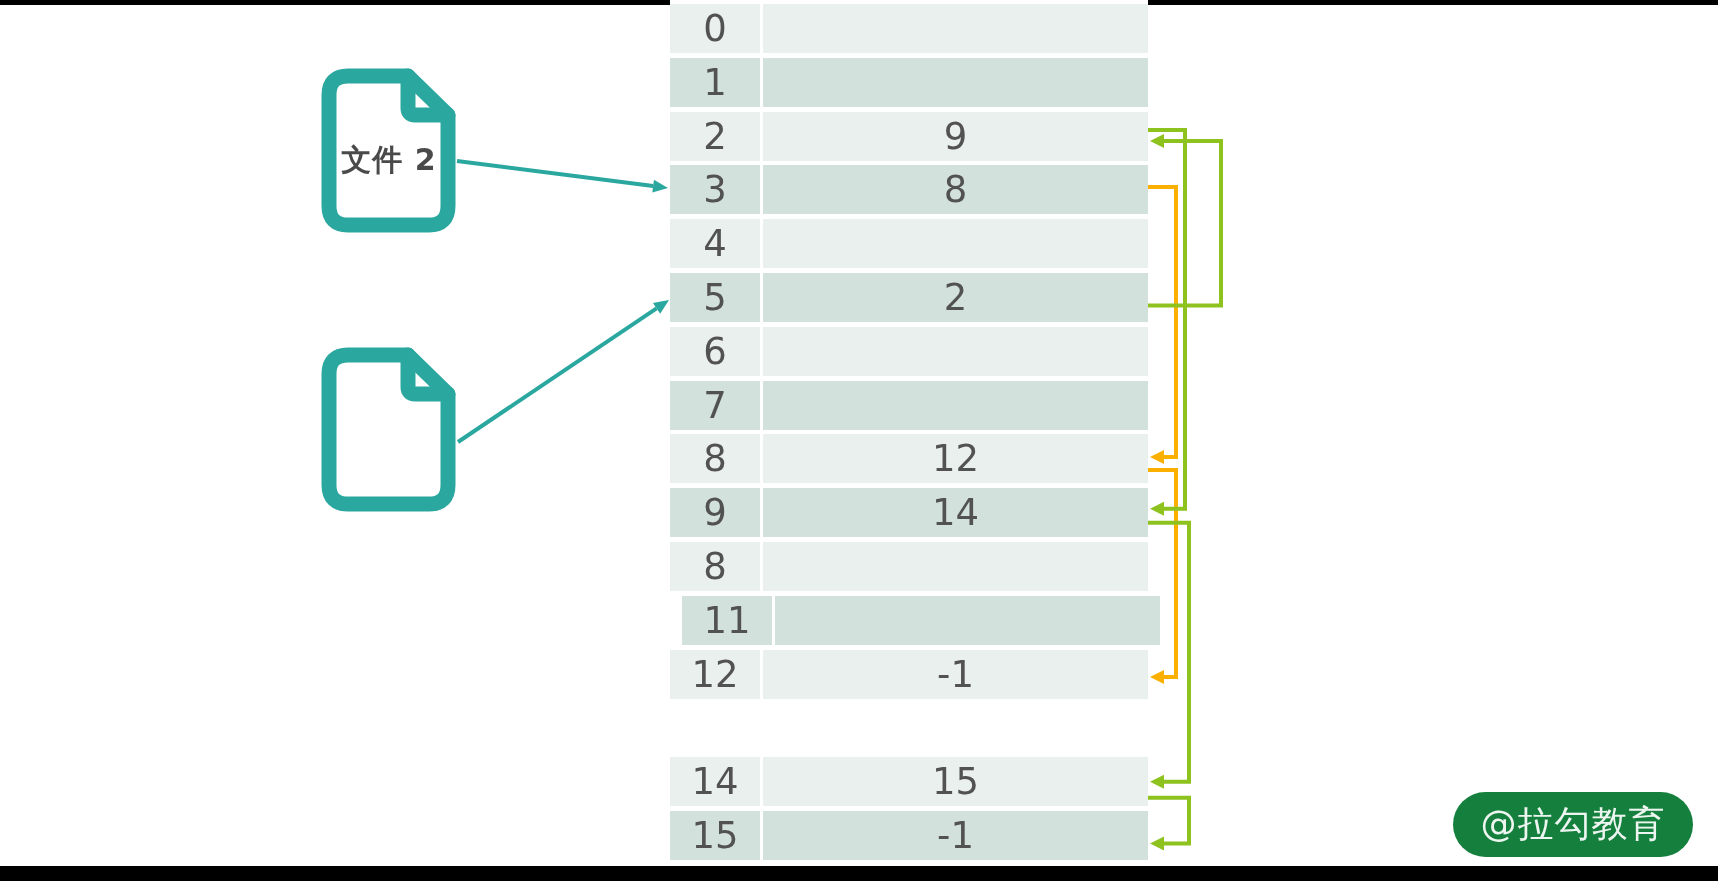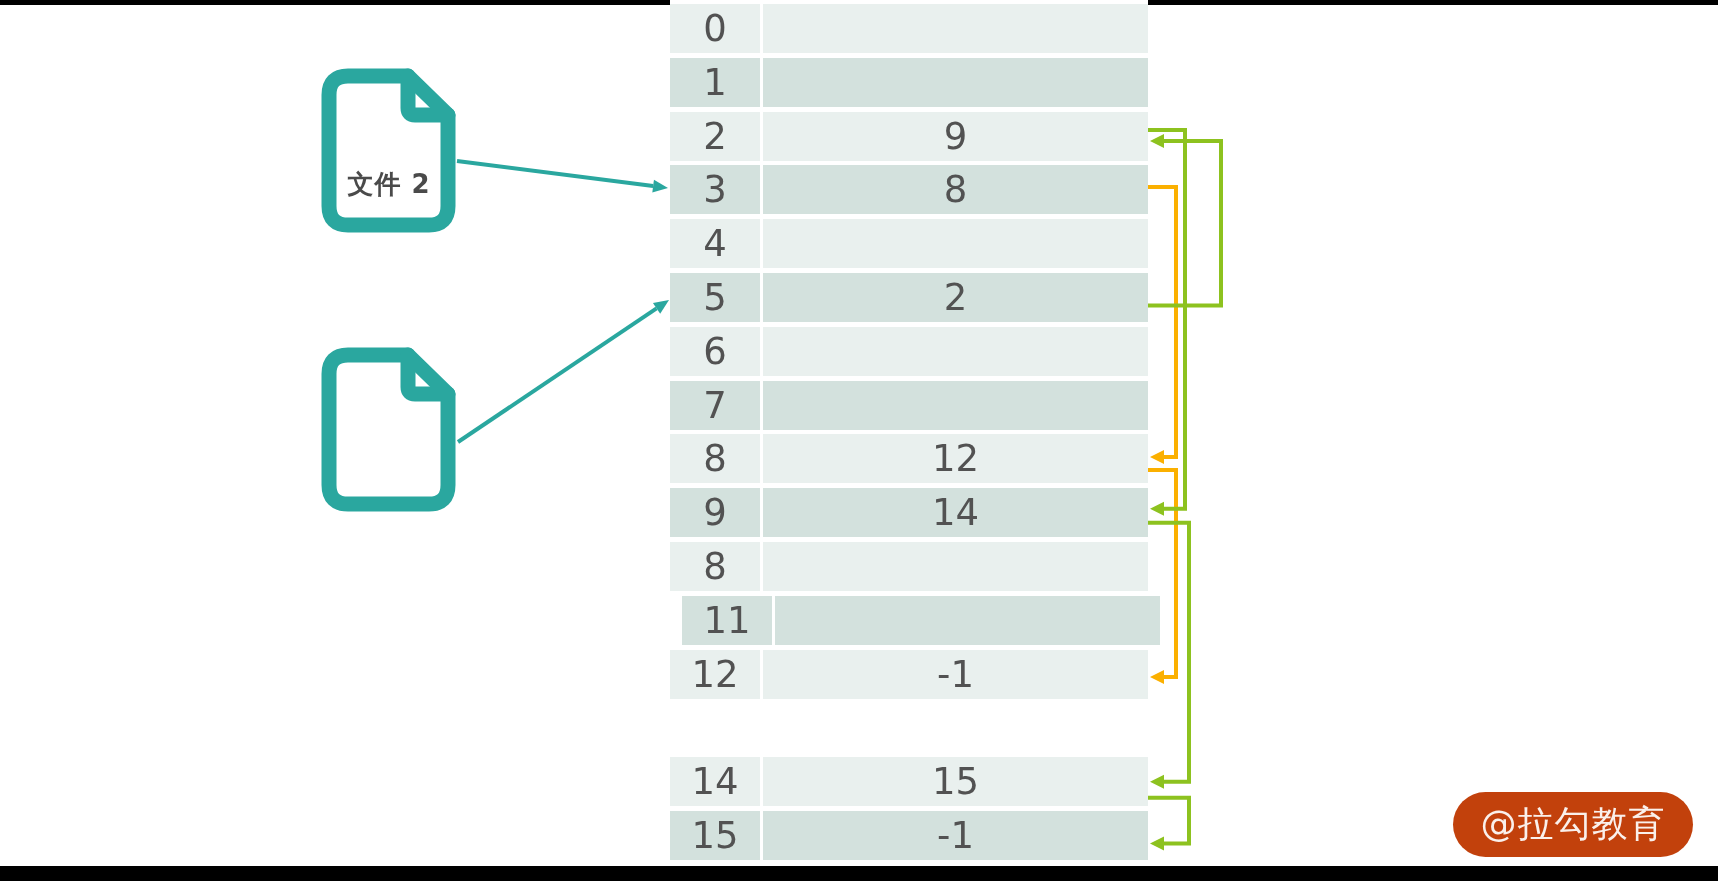--- a/index.html
+++ b/index.html
@@ -11,39 +11,39 @@
   #top-bar-left{left:0;top:0;width:670px;height:5px;}
   #top-bar-right{left:1148px;top:0;width:570px;height:5px;}
   #bottom-bar{left:0;top:866px;width:1718px;height:15px;}
 
   .file-node{position:absolute;width:138px;height:165px;}
   #file-node-2{left:320px;top:68px;}
   #file-node-1{left:320px;top:347px;}
   .file-node svg{position:absolute;left:0;top:0;}
   .file-label{
     position:absolute;left:0;top:72px;width:138px;text-align:center;
-    font-size:26px;font-weight:bold;color:#4a4a4a;letter-spacing:1px;white-space:nowrap;margin-top:27px;
+    font-size:30px;font-weight:bold;color:#4a4a4a;letter-spacing:1px;white-space:nowrap;
   }
 
   #fat-table{position:absolute;left:0;top:0;width:100%;height:100%;}
   .trow{position:absolute;height:49px;}
   .cell{
     position:absolute;top:0;height:49px;display:flex;align-items:center;justify-content:center;
     font-size:37px;color:#525252;
   }
   .cell.idx{left:670px;width:90px;}
   .cell.val{left:763px;width:385px;}
   .trow.light .cell{background:#e9f0ee;}
   .trow.dark  .cell{background:#d3e1dd;}
 
   #overlay{position:absolute;left:0;top:0;pointer-events:none;}
 
   .watermark{
     position:absolute;left:1453px;top:792px;width:240px;height:65px;
-    background:#c2410c;border-radius:33px;display:flex;align-items:center;justify-content:center;
+    background:#15803d;border-radius:33px;display:flex;align-items:center;justify-content:center;
   }
   .watermark span{font-size:36px;color:rgba(255,255,255,0.92);letter-spacing:1px;}
 </style>
 </head>
 <body>
 
 <div id="canvas">
 
   <div id="top-bar-left" class="bar"></div>
   <div id="top-bar-right" class="bar"></div>

